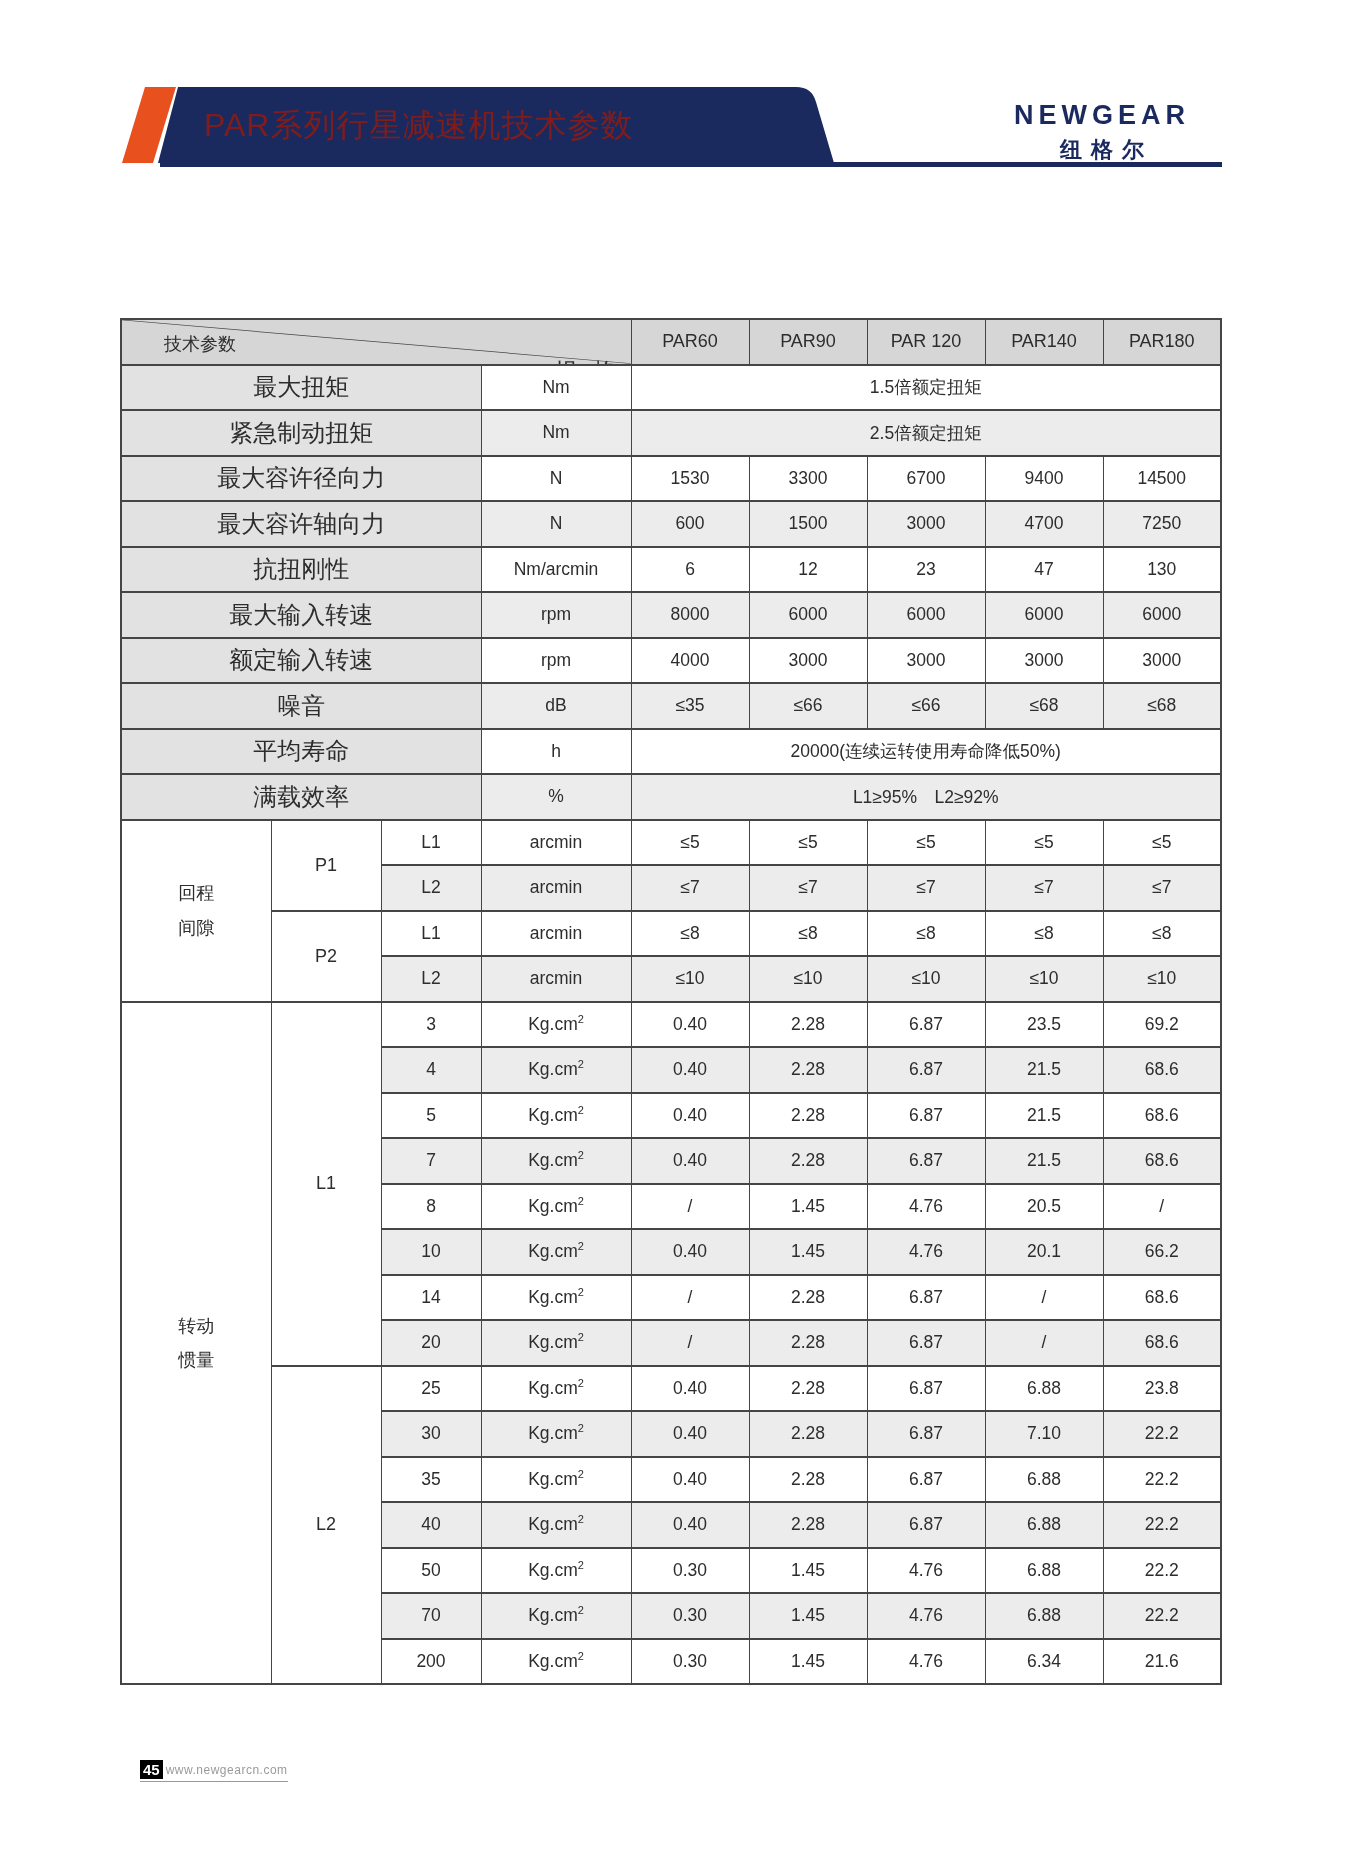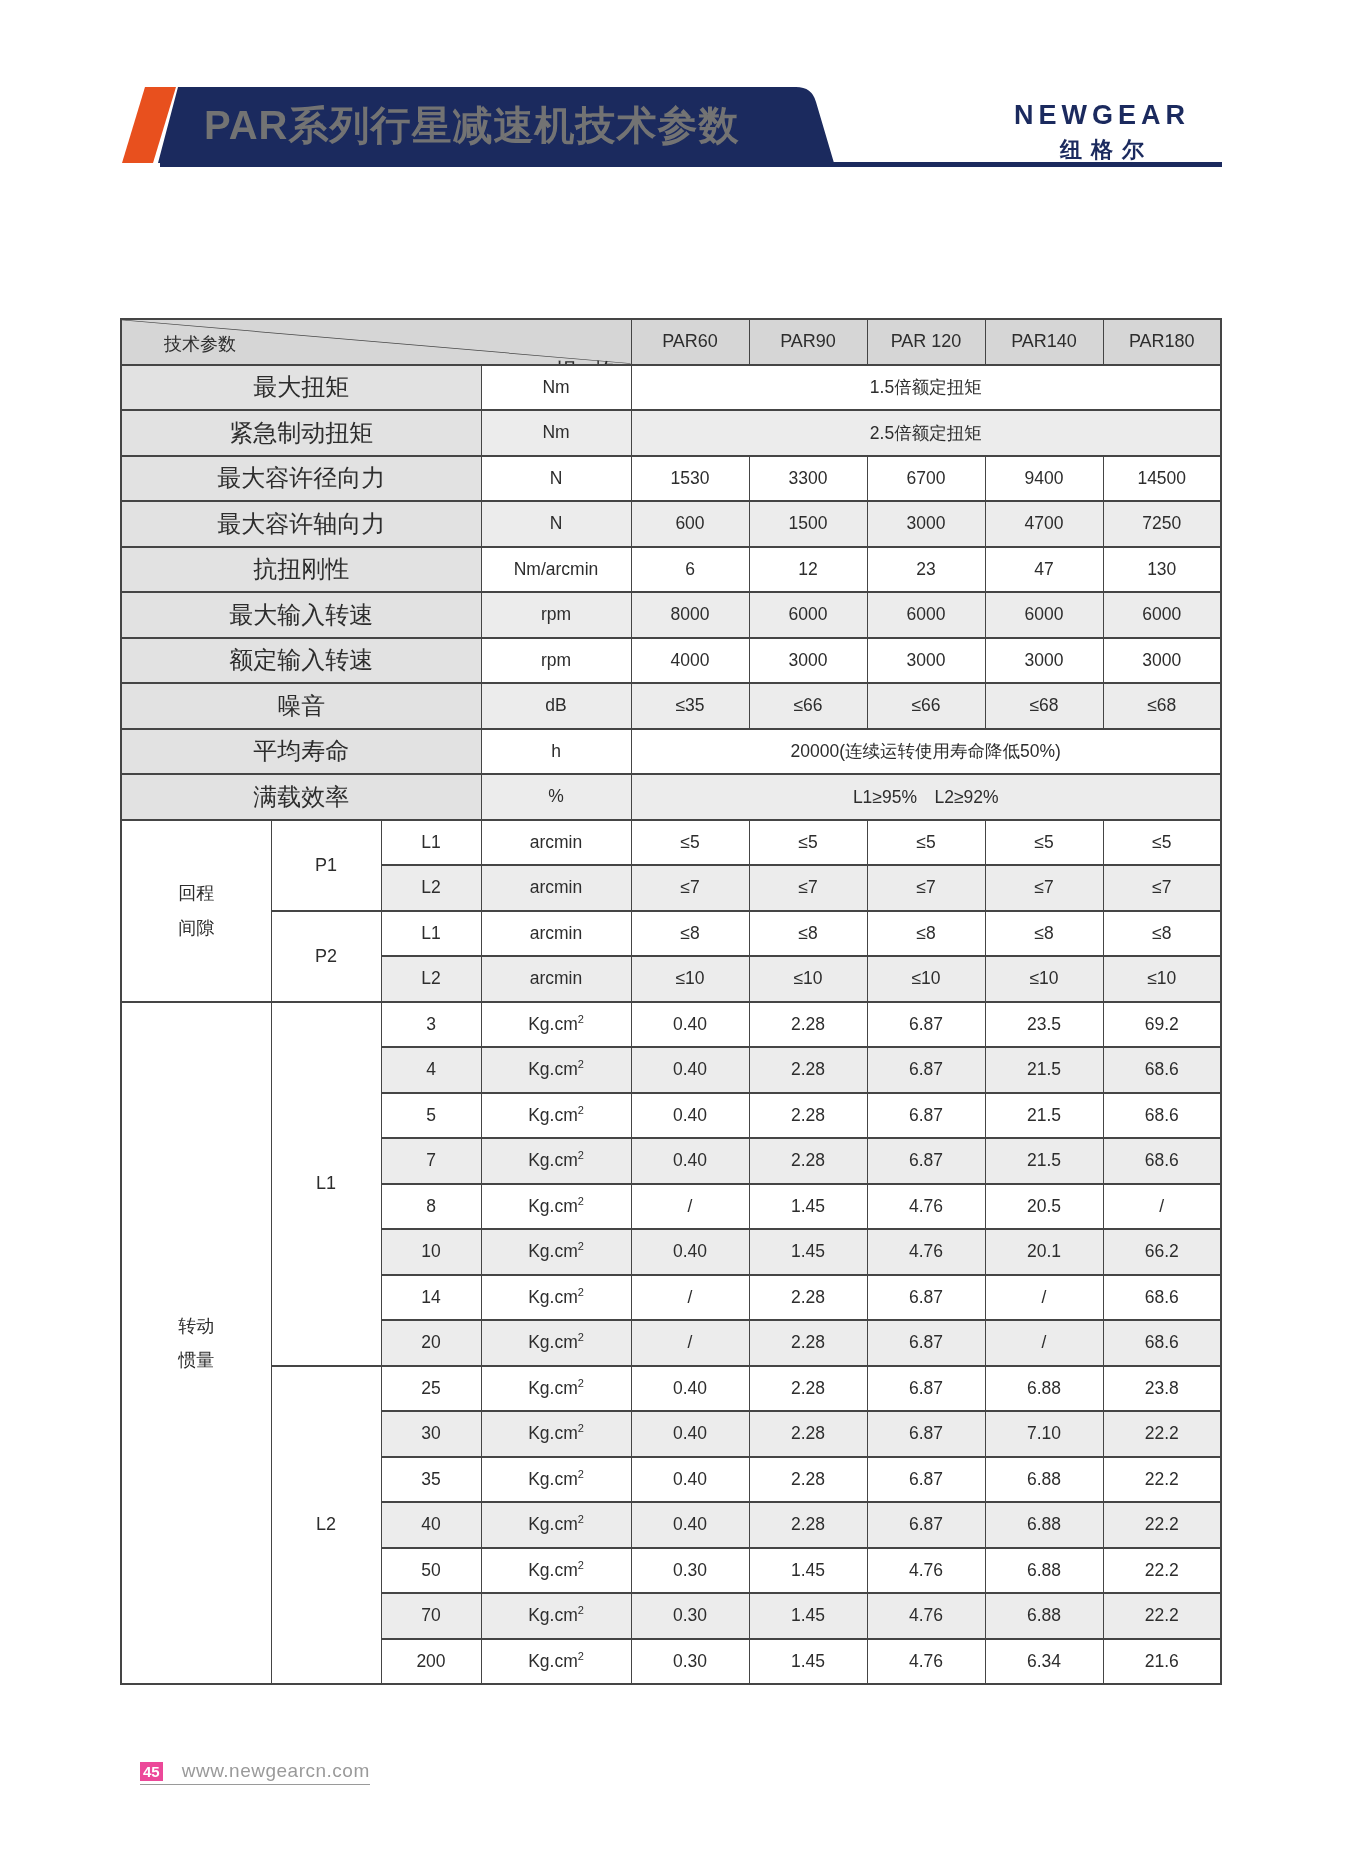--- a/index.html
+++ b/index.html
@@ -4,21 +4,21 @@
 <style>
   html,body{margin:0;padding:0;background:#ffffff;}
   body{width:1362px;height:1873px;position:relative;overflow:hidden;
        font-family:"Liberation Sans","DejaVu Sans",sans-serif;color:#2d2d2d;}
 
   
   .hdr-orange{position:absolute;left:122px;top:87px;width:54px;height:76px;
       background:#e8501e;clip-path:polygon(23px 0,54px 0,31px 100%,0 100%);}
   .hdr-banner{position:absolute;left:158px;top:87px;width:676px;height:76px;}
   .hdr-title{position:absolute;left:204px;top:99px;width:640px;height:52px;
-      line-height:52px;color:#737373;font-size:40px;font-weight:bold;
+      line-height:52px;color:#7f1d1d;font-size:32px;font-weight:normal;
       letter-spacing:1px;white-space:nowrap;}
   .hdr-rule{position:absolute;left:160px;top:162px;width:1062px;height:5px;background:#1b2a5e;}
   .logo{position:absolute;left:992px;top:92px;width:220px;text-align:center;color:#1b2a5e;}
   .logo-en{font-size:27px;font-weight:900;letter-spacing:5px;white-space:nowrap;margin-top:8px;}
   .logo-cn{font-size:22px;font-weight:bold;letter-spacing:9px;margin-top:4px;white-space:nowrap;text-indent:9px;}
 
   
   .spec-table-wrap{position:absolute;left:120px;top:318px;}
   table.spec{border-collapse:collapse;table-layout:fixed;width:1100px;
       font-size:17.5px;color:#2d2d2d;}
@@ -33,23 +33,23 @@
   th.corner{position:relative;padding:0;background:#d6d6d6;height:84px;}
   .corner-svg{position:absolute;left:0;top:0;width:100%;height:100%;}
   .corner-spec{position:absolute;top:8px;right:10px;font-size:24px;letter-spacing:4px;margin-top:28px;}
   .corner-param{position:absolute;bottom:8px;left:20px;font-size:18px;margin-left:22px;}
   .sup{font-size:11px;vertical-align:super;line-height:0;}
   .grp-line{display:block;line-height:1.9;}
 
   
   .footer{position:absolute;left:140px;top:1760px;display:inline-flex;align-items:center;
       border-bottom:1px solid #9a9a9a;padding-bottom:2px;}
-  .page-badge{background:#ec4899;color:#ffffff;font-size:15px;font-weight:bold;
+  .page-badge{background:#000000;color:#ffffff;font-size:15px;font-weight:bold;
       padding:1px 3px;line-height:17px;text-align:right;}
-  .site-url{color:#9a9a9a;font-size:19px;margin-left:19px;letter-spacing:.5px;}
+  .site-url{color:#9a9a9a;font-size:12px;margin-left:3px;letter-spacing:.5px;}
 </style>
 </head>
 <body>
 
 <div class="hdr-orange"></div>
 
 <svg class="hdr-banner" viewBox="0 0 676 76" preserveAspectRatio="none">
   <path d="M20,0 L638,0 Q654,0 658,15 L676,76 L0,76 Z" fill="#1b2a5e"></path>
 </svg>
 

